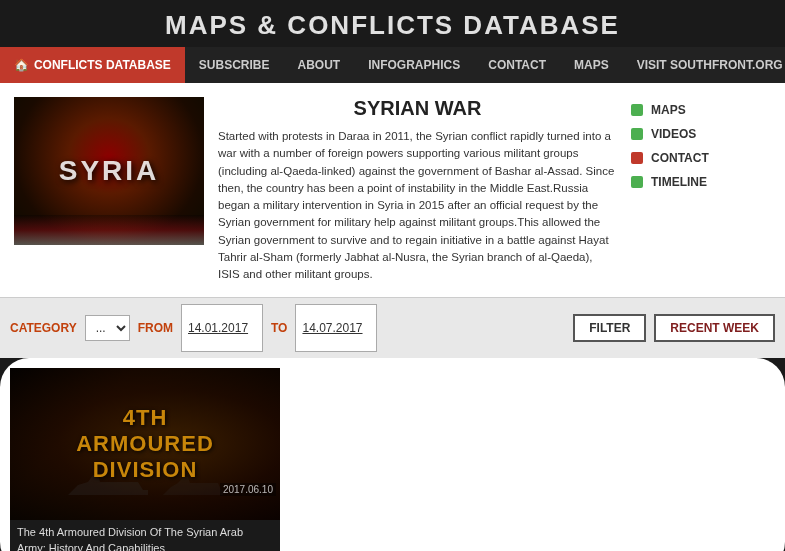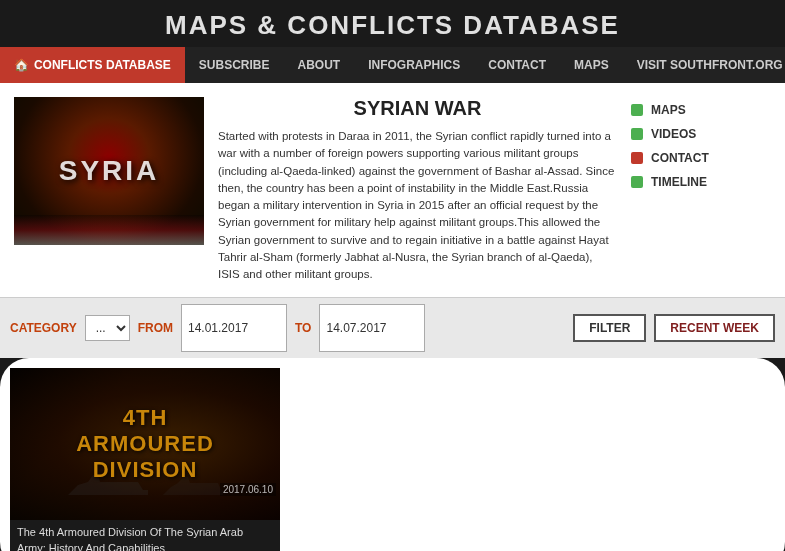--- a/index.html
+++ b/index.html
@@ -159,21 +159,22 @@
       border: 1px solid #aaa;
       color: #333;
       cursor: pointer;
     }
     .filter-date-input {
       padding: 16px 6px;
       font-size: 12px;
       background: #fff;
       border: 1px solid #aaa;
       color: #333;
-      width: 106px;
+      width: 82px;
+      text-decoration: underline;
     }
     .filter-spacer { flex: 1; }
     .btn-filter {
       padding: 5px 14px;
       font-size: 12px;
       font-weight: bold;
       background: #fff;
       border: 2px solid #555;
       color: #333;
       cursor: pointer;

